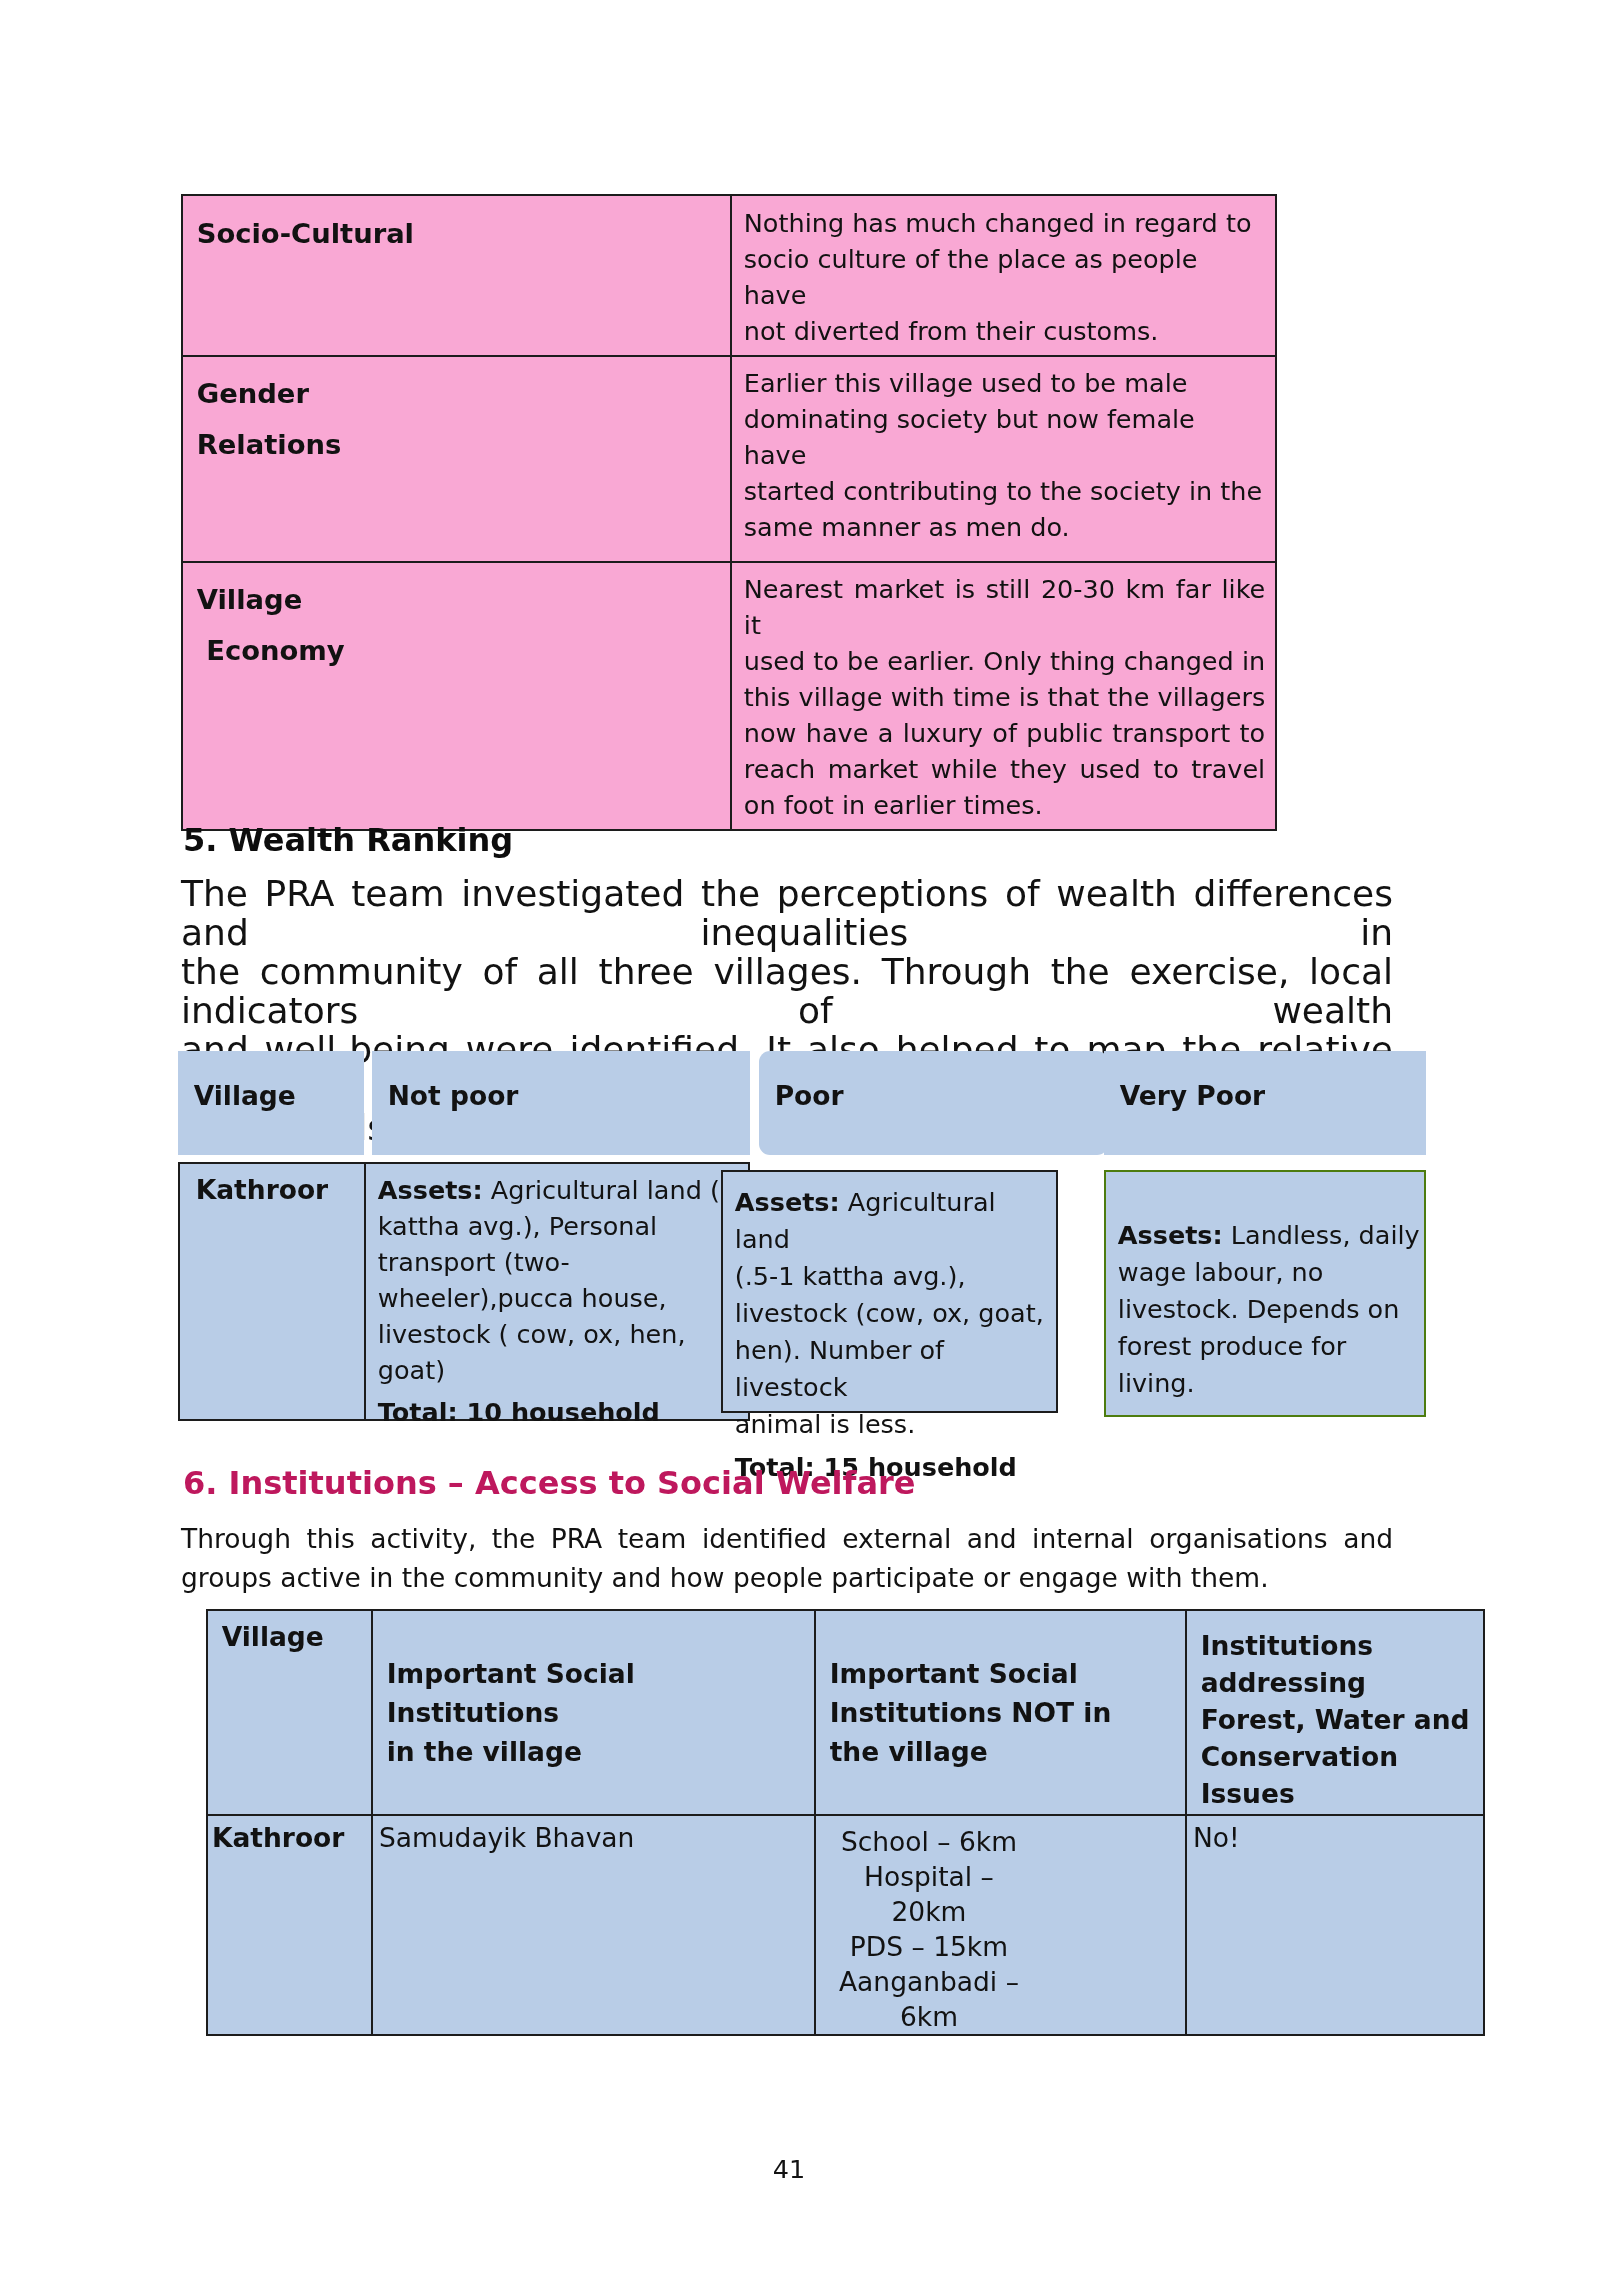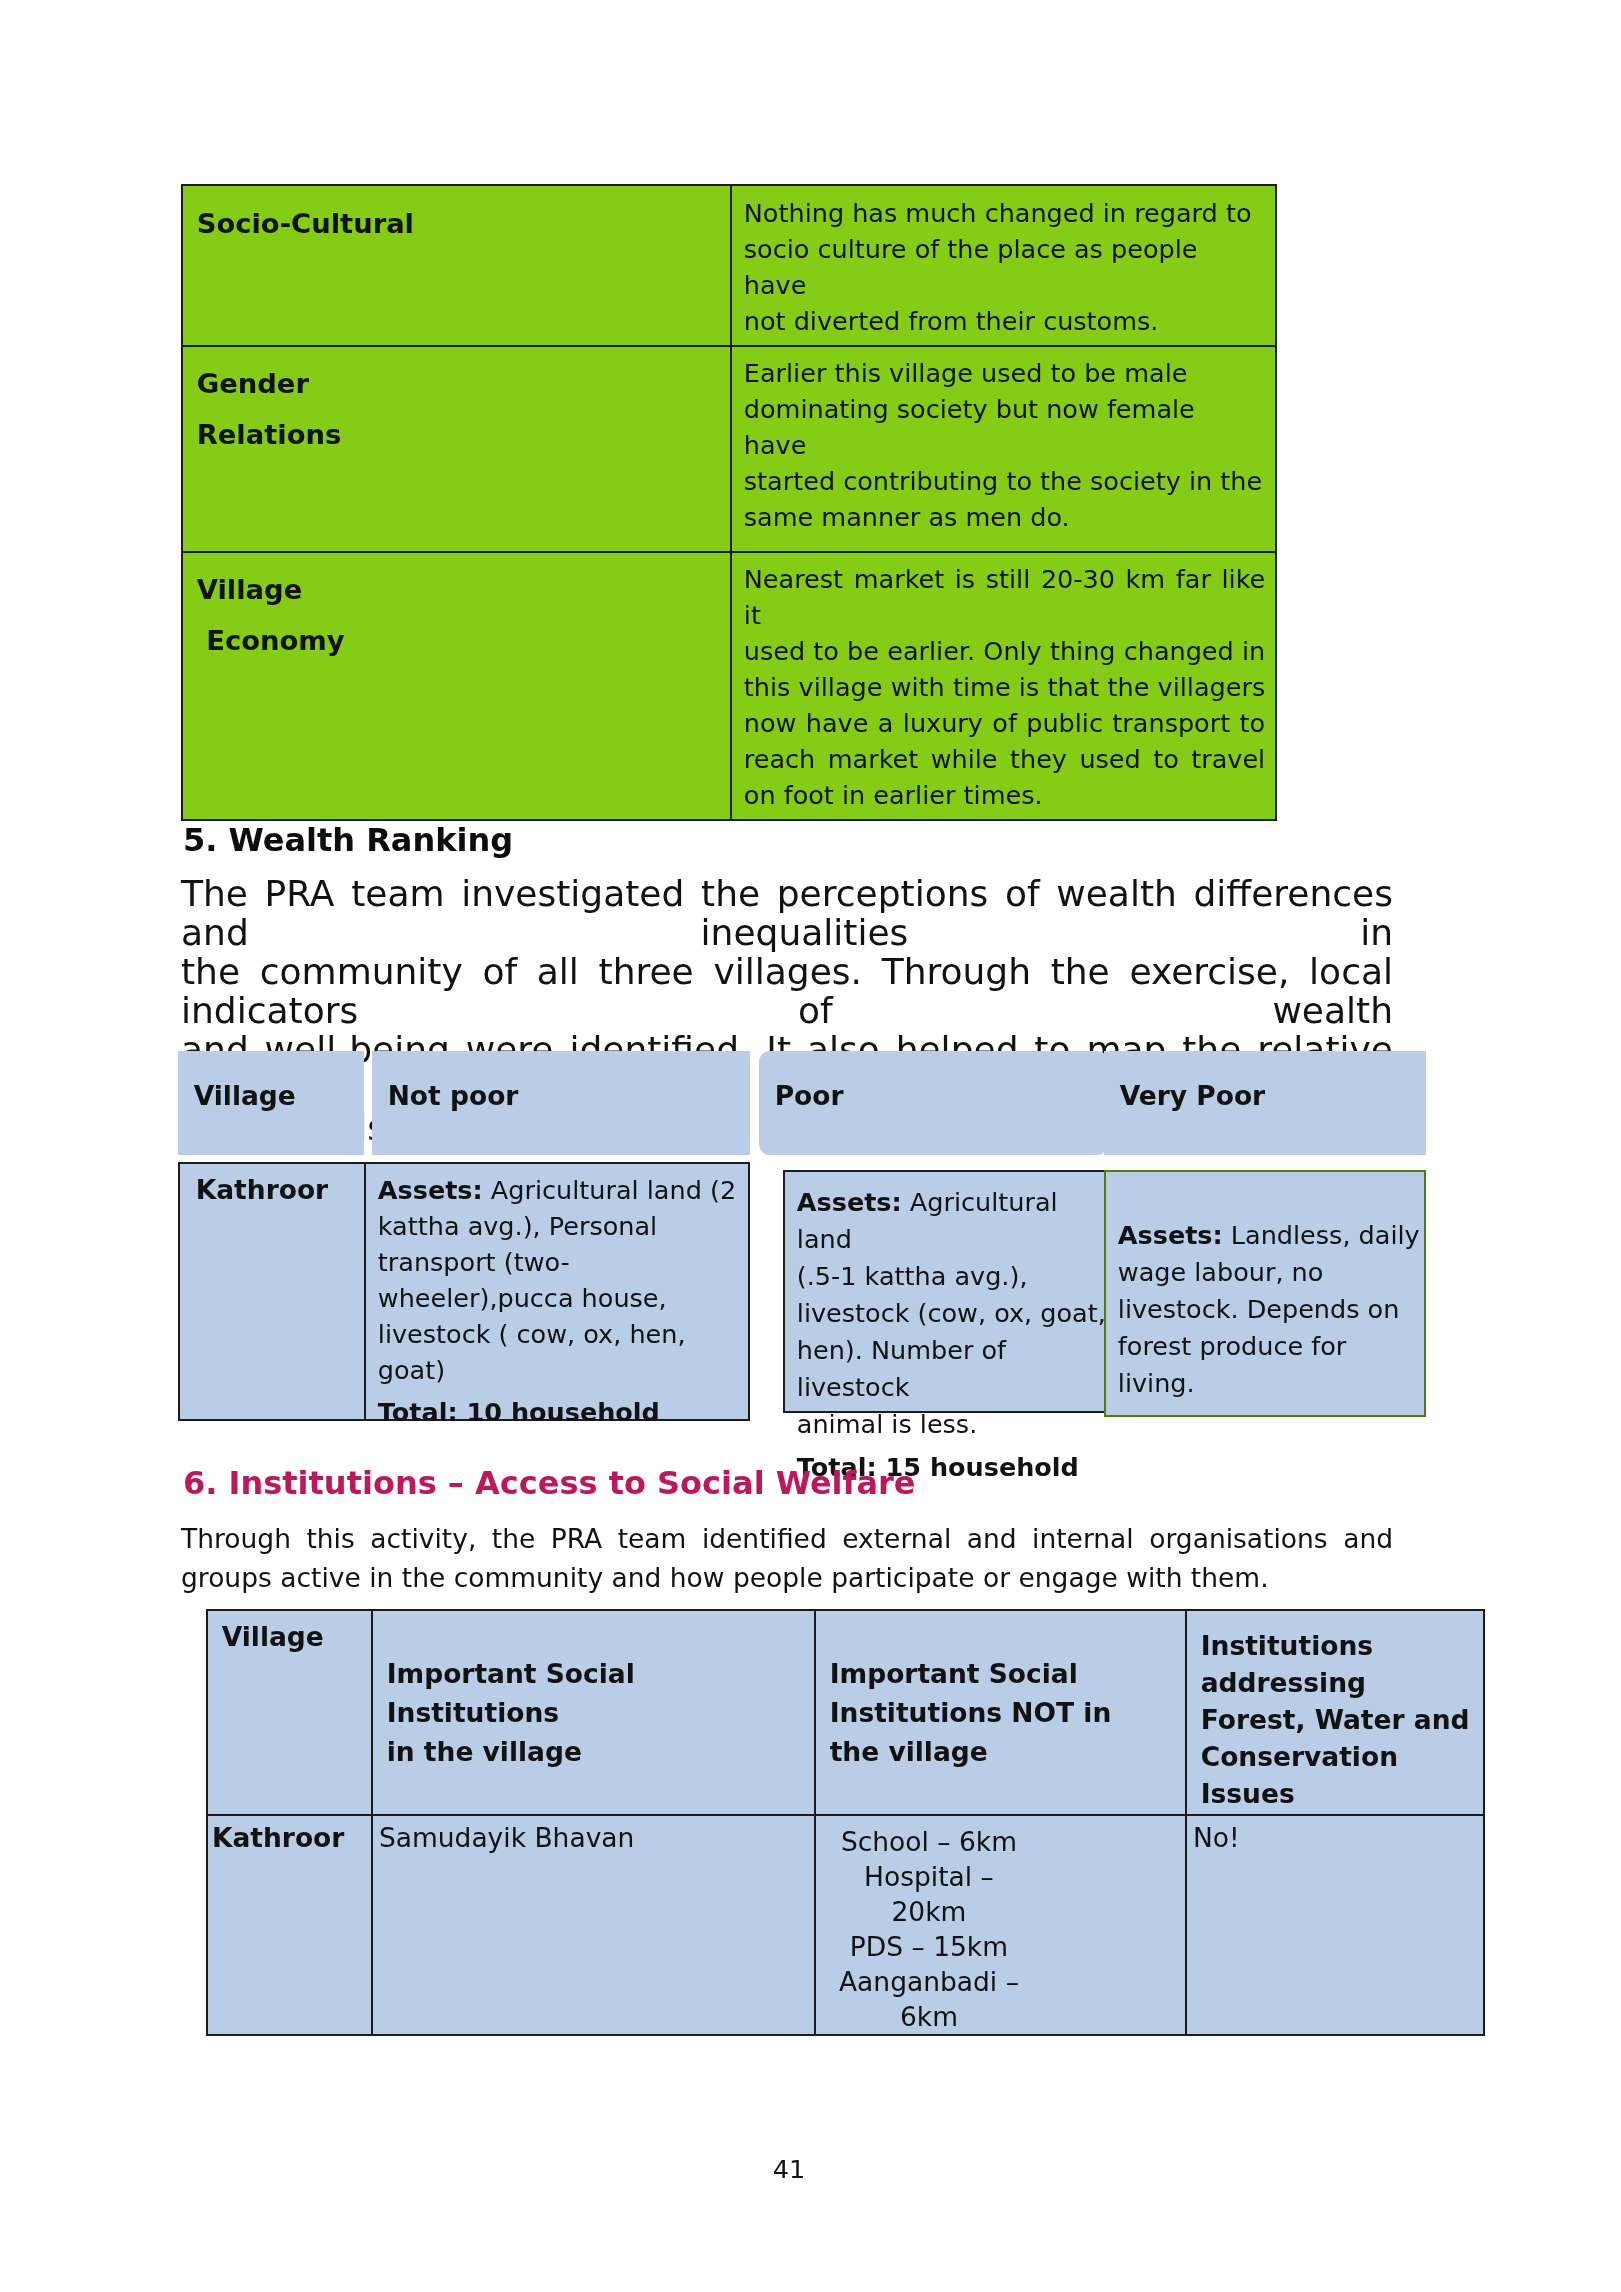--- a/index.html
+++ b/index.html
@@ -4,21 +4,21 @@
 <style>
   html,body{margin:0;padding:0;background:#e8e8e8;}
   #page{position:relative;width:1621px;height:2293px;background:#ffffff;overflow:hidden;
         font-family:"DejaVu Sans","Liberation Sans",sans-serif;color:#121212;}
   .b{font-weight:bold;}
   .prelines{white-space:pre-line;}
   .jline{text-align:justify;text-align-last:justify;}
   .lastline{text-align:left;}
 
   
-  .t1{position:absolute;left:181px;top:184px;width:1096px;background:#84cc16;
+  .t1{position:absolute;left:181px;top:194px;width:1096px;background:#f9a8d4;
       border:2.9px solid #1c1c1c;box-sizing:border-box;}
   .t1row{display:flex;border-bottom:2px solid #1c1c1c;box-sizing:border-box;}
   .t1row:last-child{border-bottom:none;}
   .t1label{width:549px;box-sizing:border-box;border-right:2px solid #1c1c1c;
            padding:11.8px 9.8px 5.9px 13.7px;font-size:27.4px;font-weight:bold;line-height:51px;}
   .t1text{flex:1;box-sizing:border-box;padding:8.8px 9.8px 5.9px 11.8px;font-size:25.5px;line-height:36px;}
   .t1r1{min-height:120px;} .t1r2{min-height:206px;} .t1r3{min-height:235px;}
 
   
   .h5{position:absolute;left:183px;top:821px;font-size:32px;font-weight:bold;color:#0d0d0d;}
@@ -30,21 +30,21 @@
   .whead{position:absolute;top:1051px;height:104px;background:#b9cde7;box-sizing:border-box;
          font-size:26.5px;font-weight:bold;padding:29px 0 0 15.7px;}
   #wh-village{left:178px;width:186px;} #wh-notpoor{left:372px;width:378px;}
   #wh-poor{left:759px;width:349px;border-radius:11px;}   #wh-verypoor{left:1104px;width:322px;}
 
   .wboxA{position:absolute;left:178px;top:1162px;width:572px;height:259px;background:#b9cde7;
          border:2px solid #1c1c1c;box-sizing:border-box;display:flex;}
   .wcellV{width:186px;box-sizing:border-box;border-right:2px solid #1c1c1c;
           padding:9.8px 5.9px 0 15.7px;font-size:26.5px;font-weight:bold;}
   .wcellNP{flex:1;box-sizing:border-box;padding:7.8px 7.8px 0 11.8px;font-size:25.5px;line-height:36px;}
-  .wboxB{position:absolute;left:783px;top:1170px;width:337px;height:243px;background:#b9cde7;
+  .wboxB{position:absolute;left:721px;top:1170px;width:337px;height:243px;background:#b9cde7;
          border:2px solid #1c1c1c;box-sizing:border-box;padding:11.8px 5.9px 0 11.8px;
          font-size:25.5px;line-height:37px;}
   .wboxC{position:absolute;left:1104px;top:1170px;width:322px;height:247px;background:#b9cde7;
          border:2px solid #4d7c0f;box-sizing:border-box;padding:45px 3.9px 0 11.8px;
          font-size:25.5px;line-height:37px;}
   .total{font-weight:bold;margin-top:5.9px;}
 
   
   .inst{position:absolute;left:206px;top:1609px;width:1279px;background:#b9cde7;
         border:2px solid #1c1c1c;box-sizing:border-box;font-size:26.5px;}

